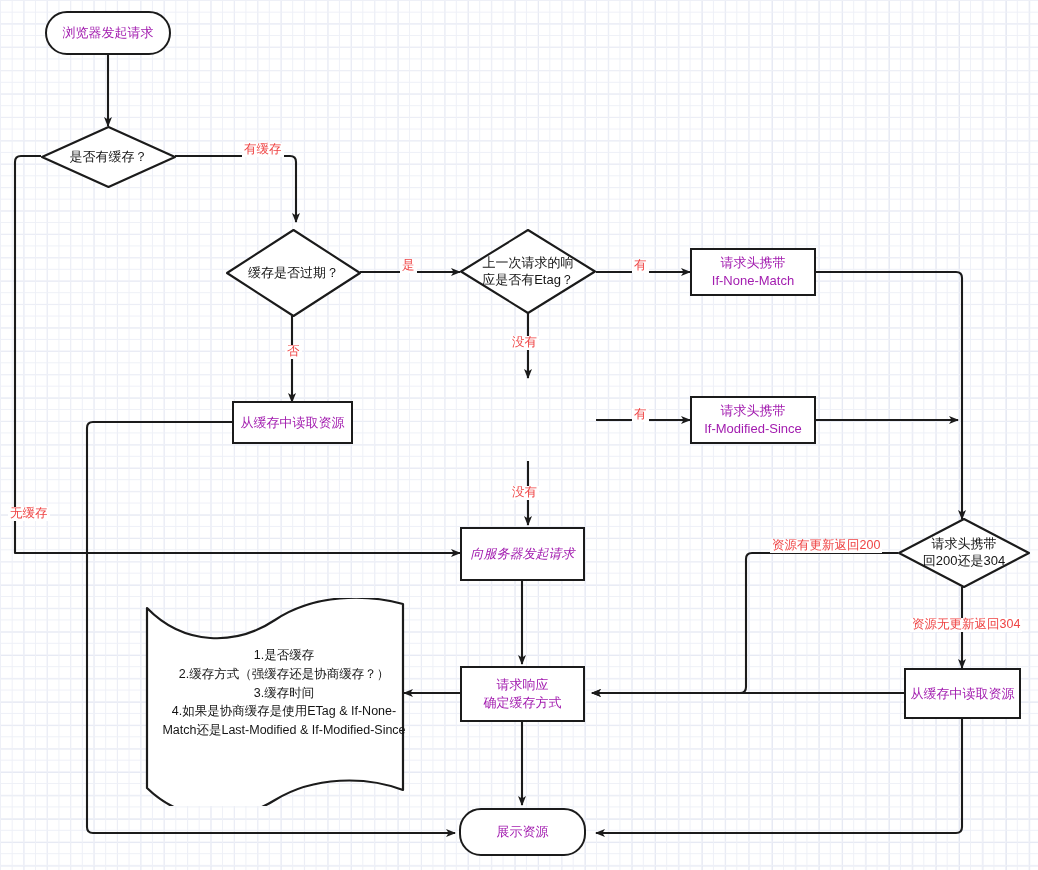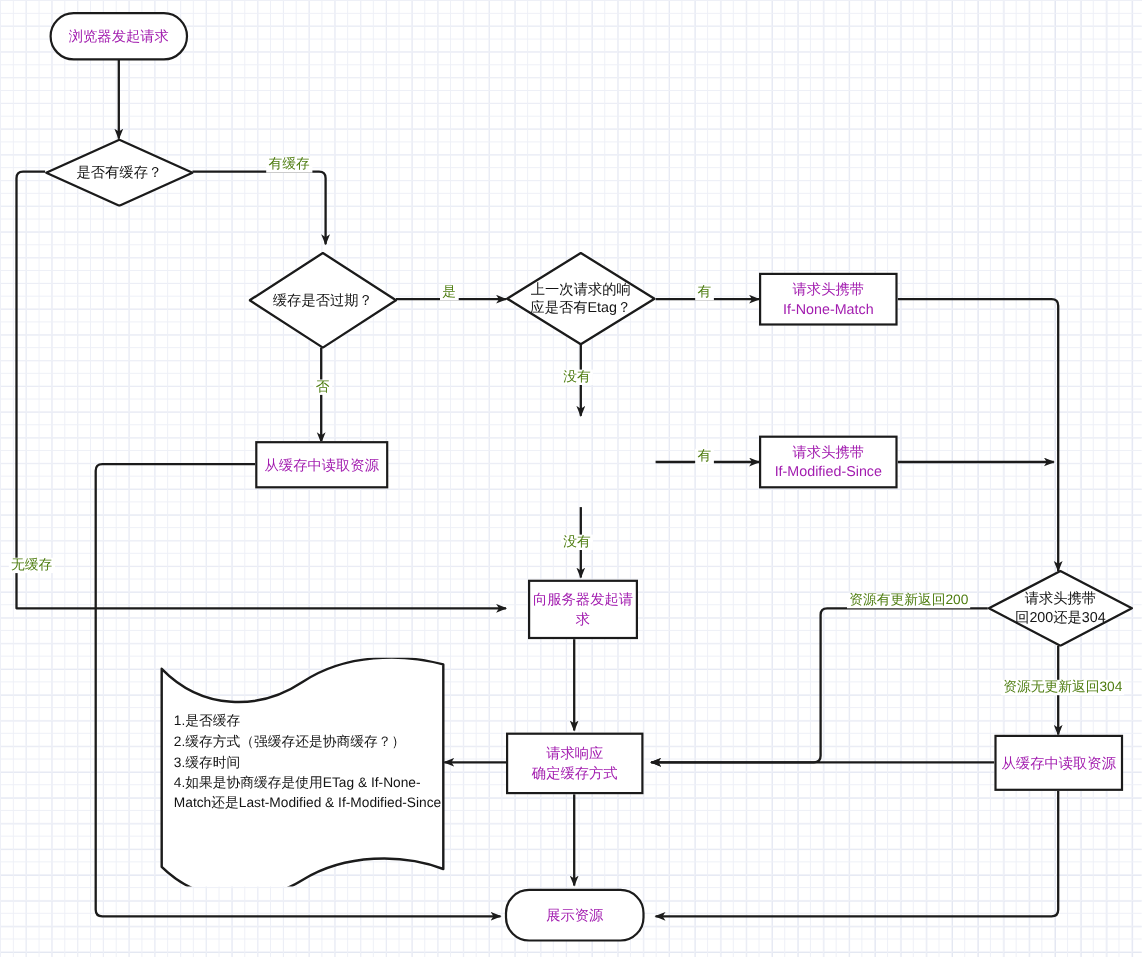--- a/index.html
+++ b/index.html
@@ -70,26 +70,26 @@
   .wave-wrap svg { position: absolute; left: 0; top: 0; }
   .wave-text {
     position: absolute;
     left: 14px;
     top: 48px;
     width: 252px;
     font-size: 12.5px;
     line-height: 1.5;
     color: #141414;
     white-space: pre-line;
-    text-align: left;
+    text-align: center;
   }
   .edge-label {
     position: absolute;
     font-size: 12.5px;
-    color: #4d7c0f;
+    color: #ef4444;
     background: #ffffff;
     padding: 0 2px;
     white-space: nowrap;
     z-index: 4;
     line-height: 1.1;
   }
 </style>
 </head>
 <body>
 
@@ -178,21 +178,21 @@
   <div class="node process" style="left:690px; top:248px; width:126px; height:48px;">
     <span>请求头携带
 If-None-Match</span>
   </div>
 
   <div class="node process" style="left:690px; top:396px; width:126px; height:48px;">
     <span>请求头携带
 If-Modified-Since</span>
   </div>
 
-  <div class="node process" style="left:480px; top:527px; width:100px; height:54px;">
+  <div class="node process" style="left:460px; top:527px; width:125px; height:54px;font-style:italic;">
     <span>向服务器发起请求</span>
   </div>
 
   <div class="diamond-wrap" style="left:898px; top:518px; width:132px; height:70px;">
     <svg width="132" height="70" viewBox="0 0 132 70">
       <polygon points="66,1 131,35 66,69 1,35" fill="#ffffff" stroke="#1b1b1b" stroke-width="2.1" stroke-linejoin="round"></polygon>
     </svg>
     <div class="diamond-label" style="padding:0 6px;">请求头携带
 回200还是304</div>
   </div>

